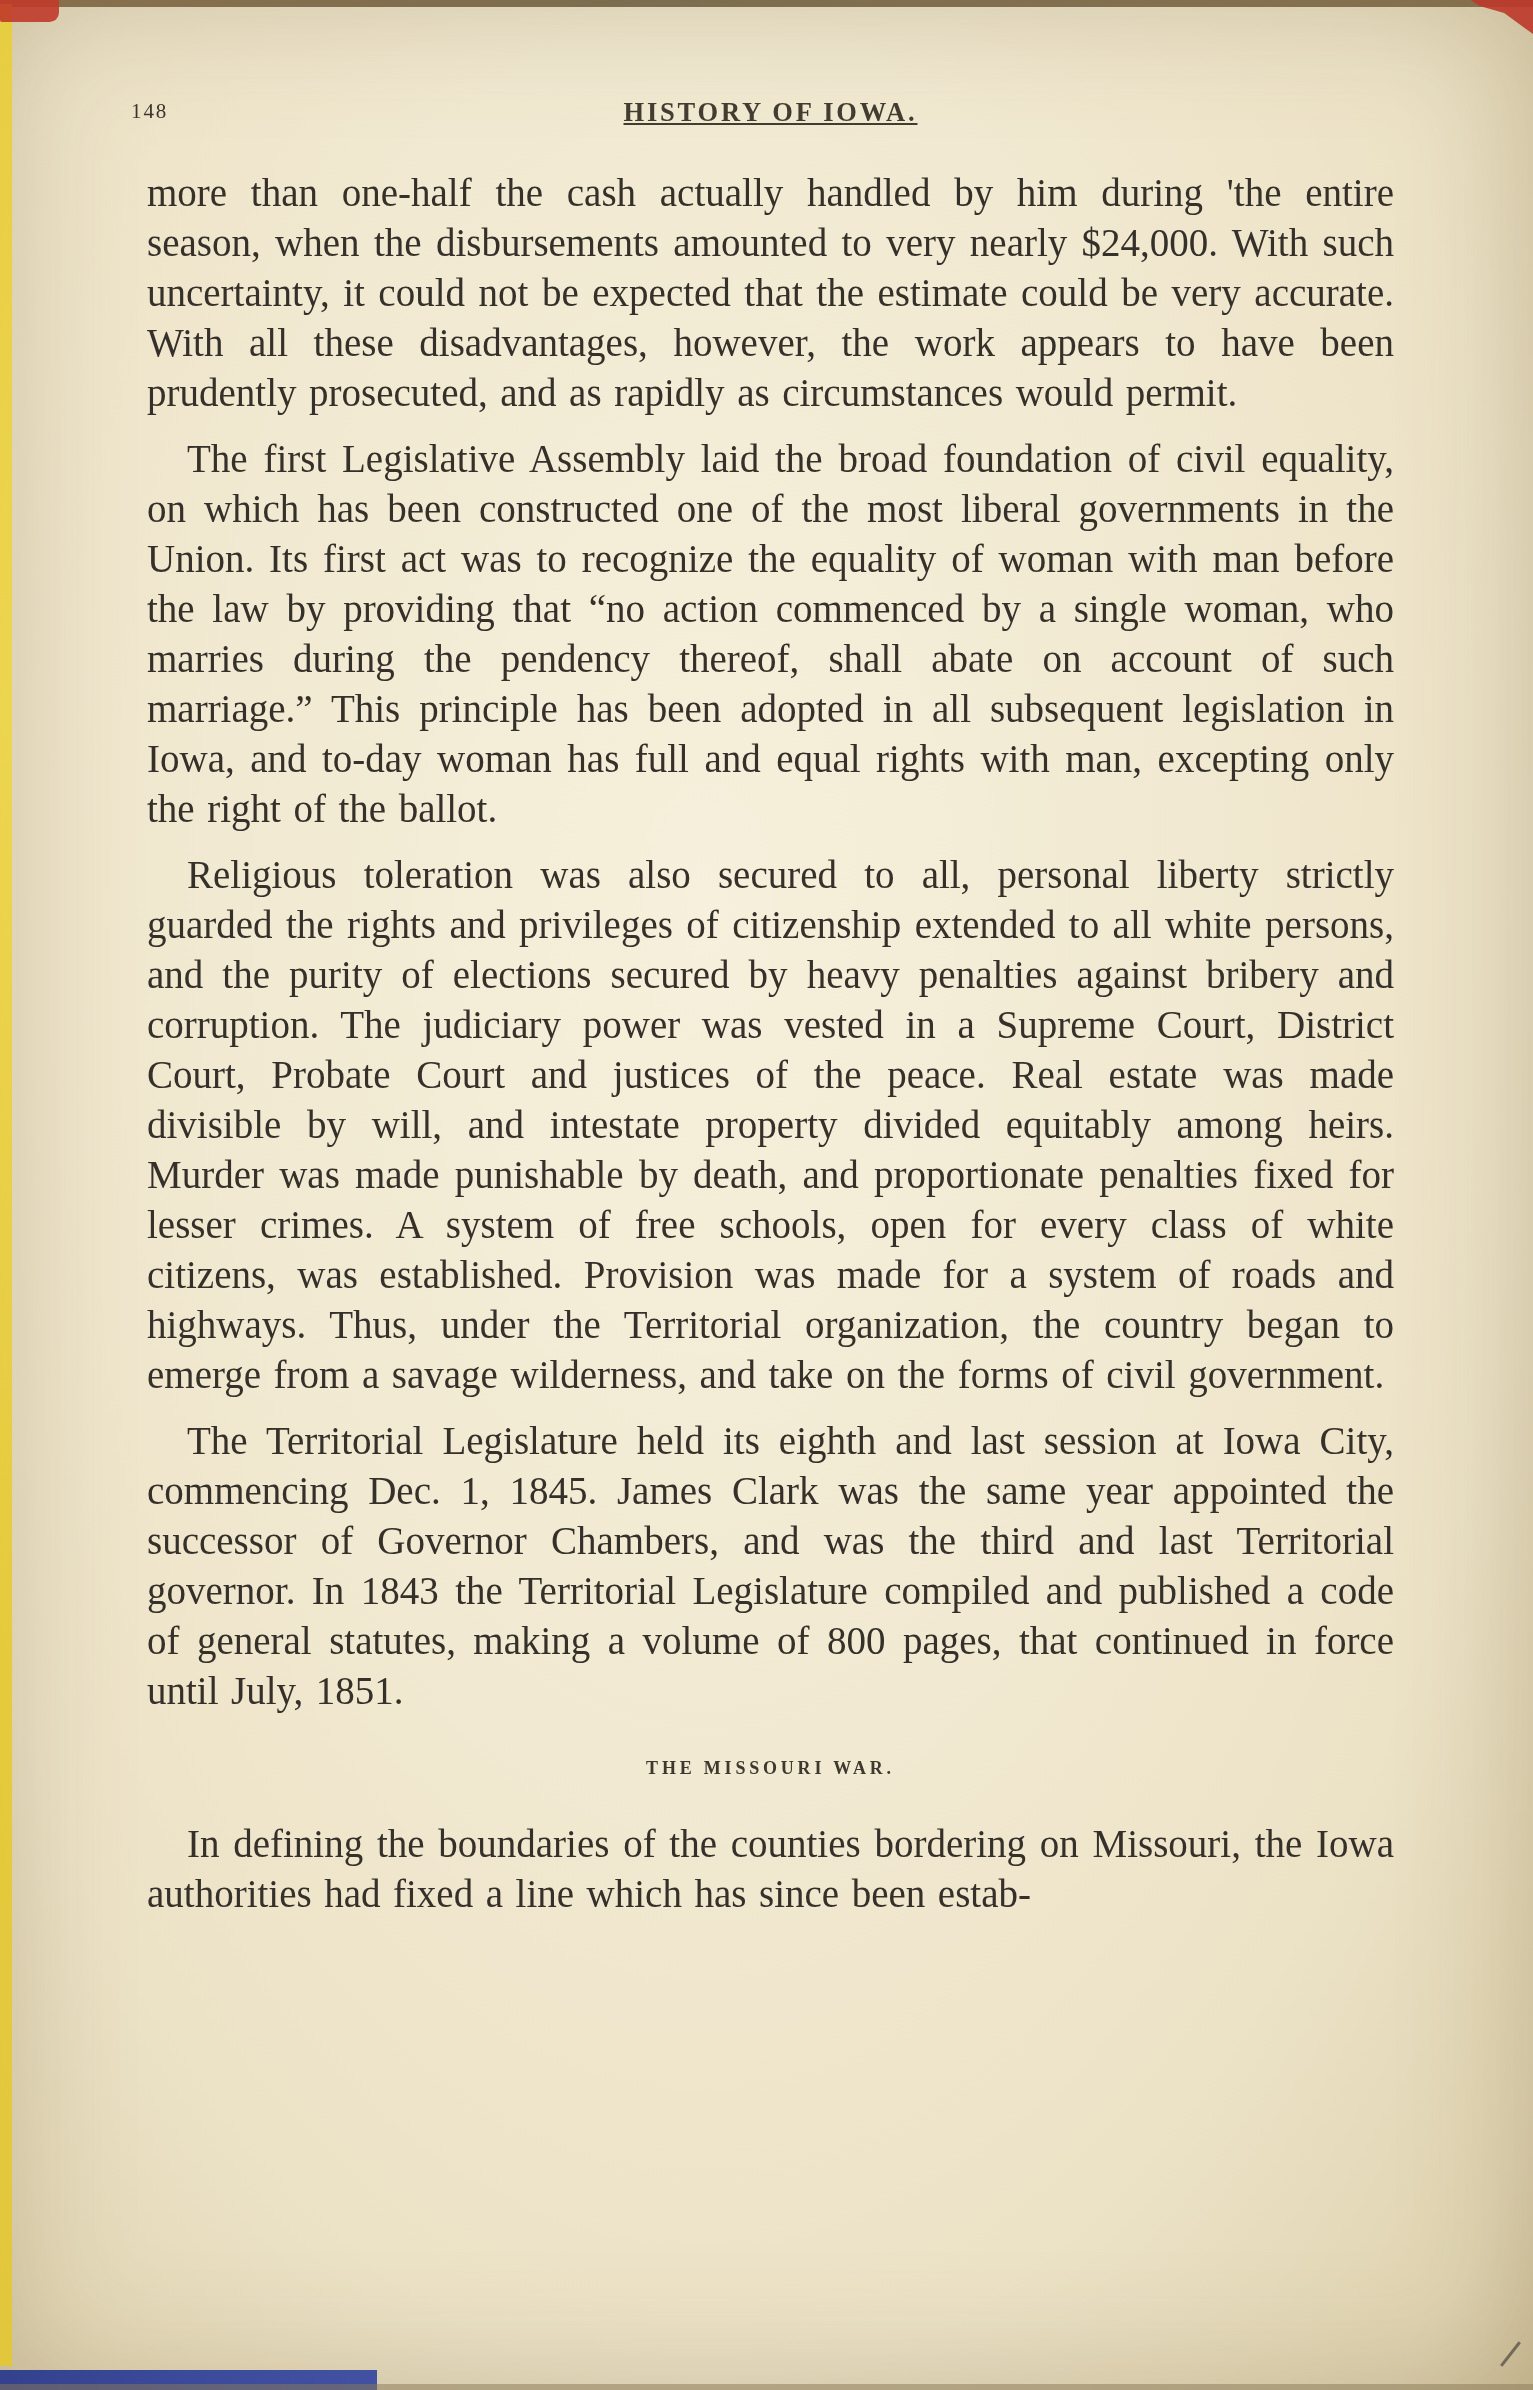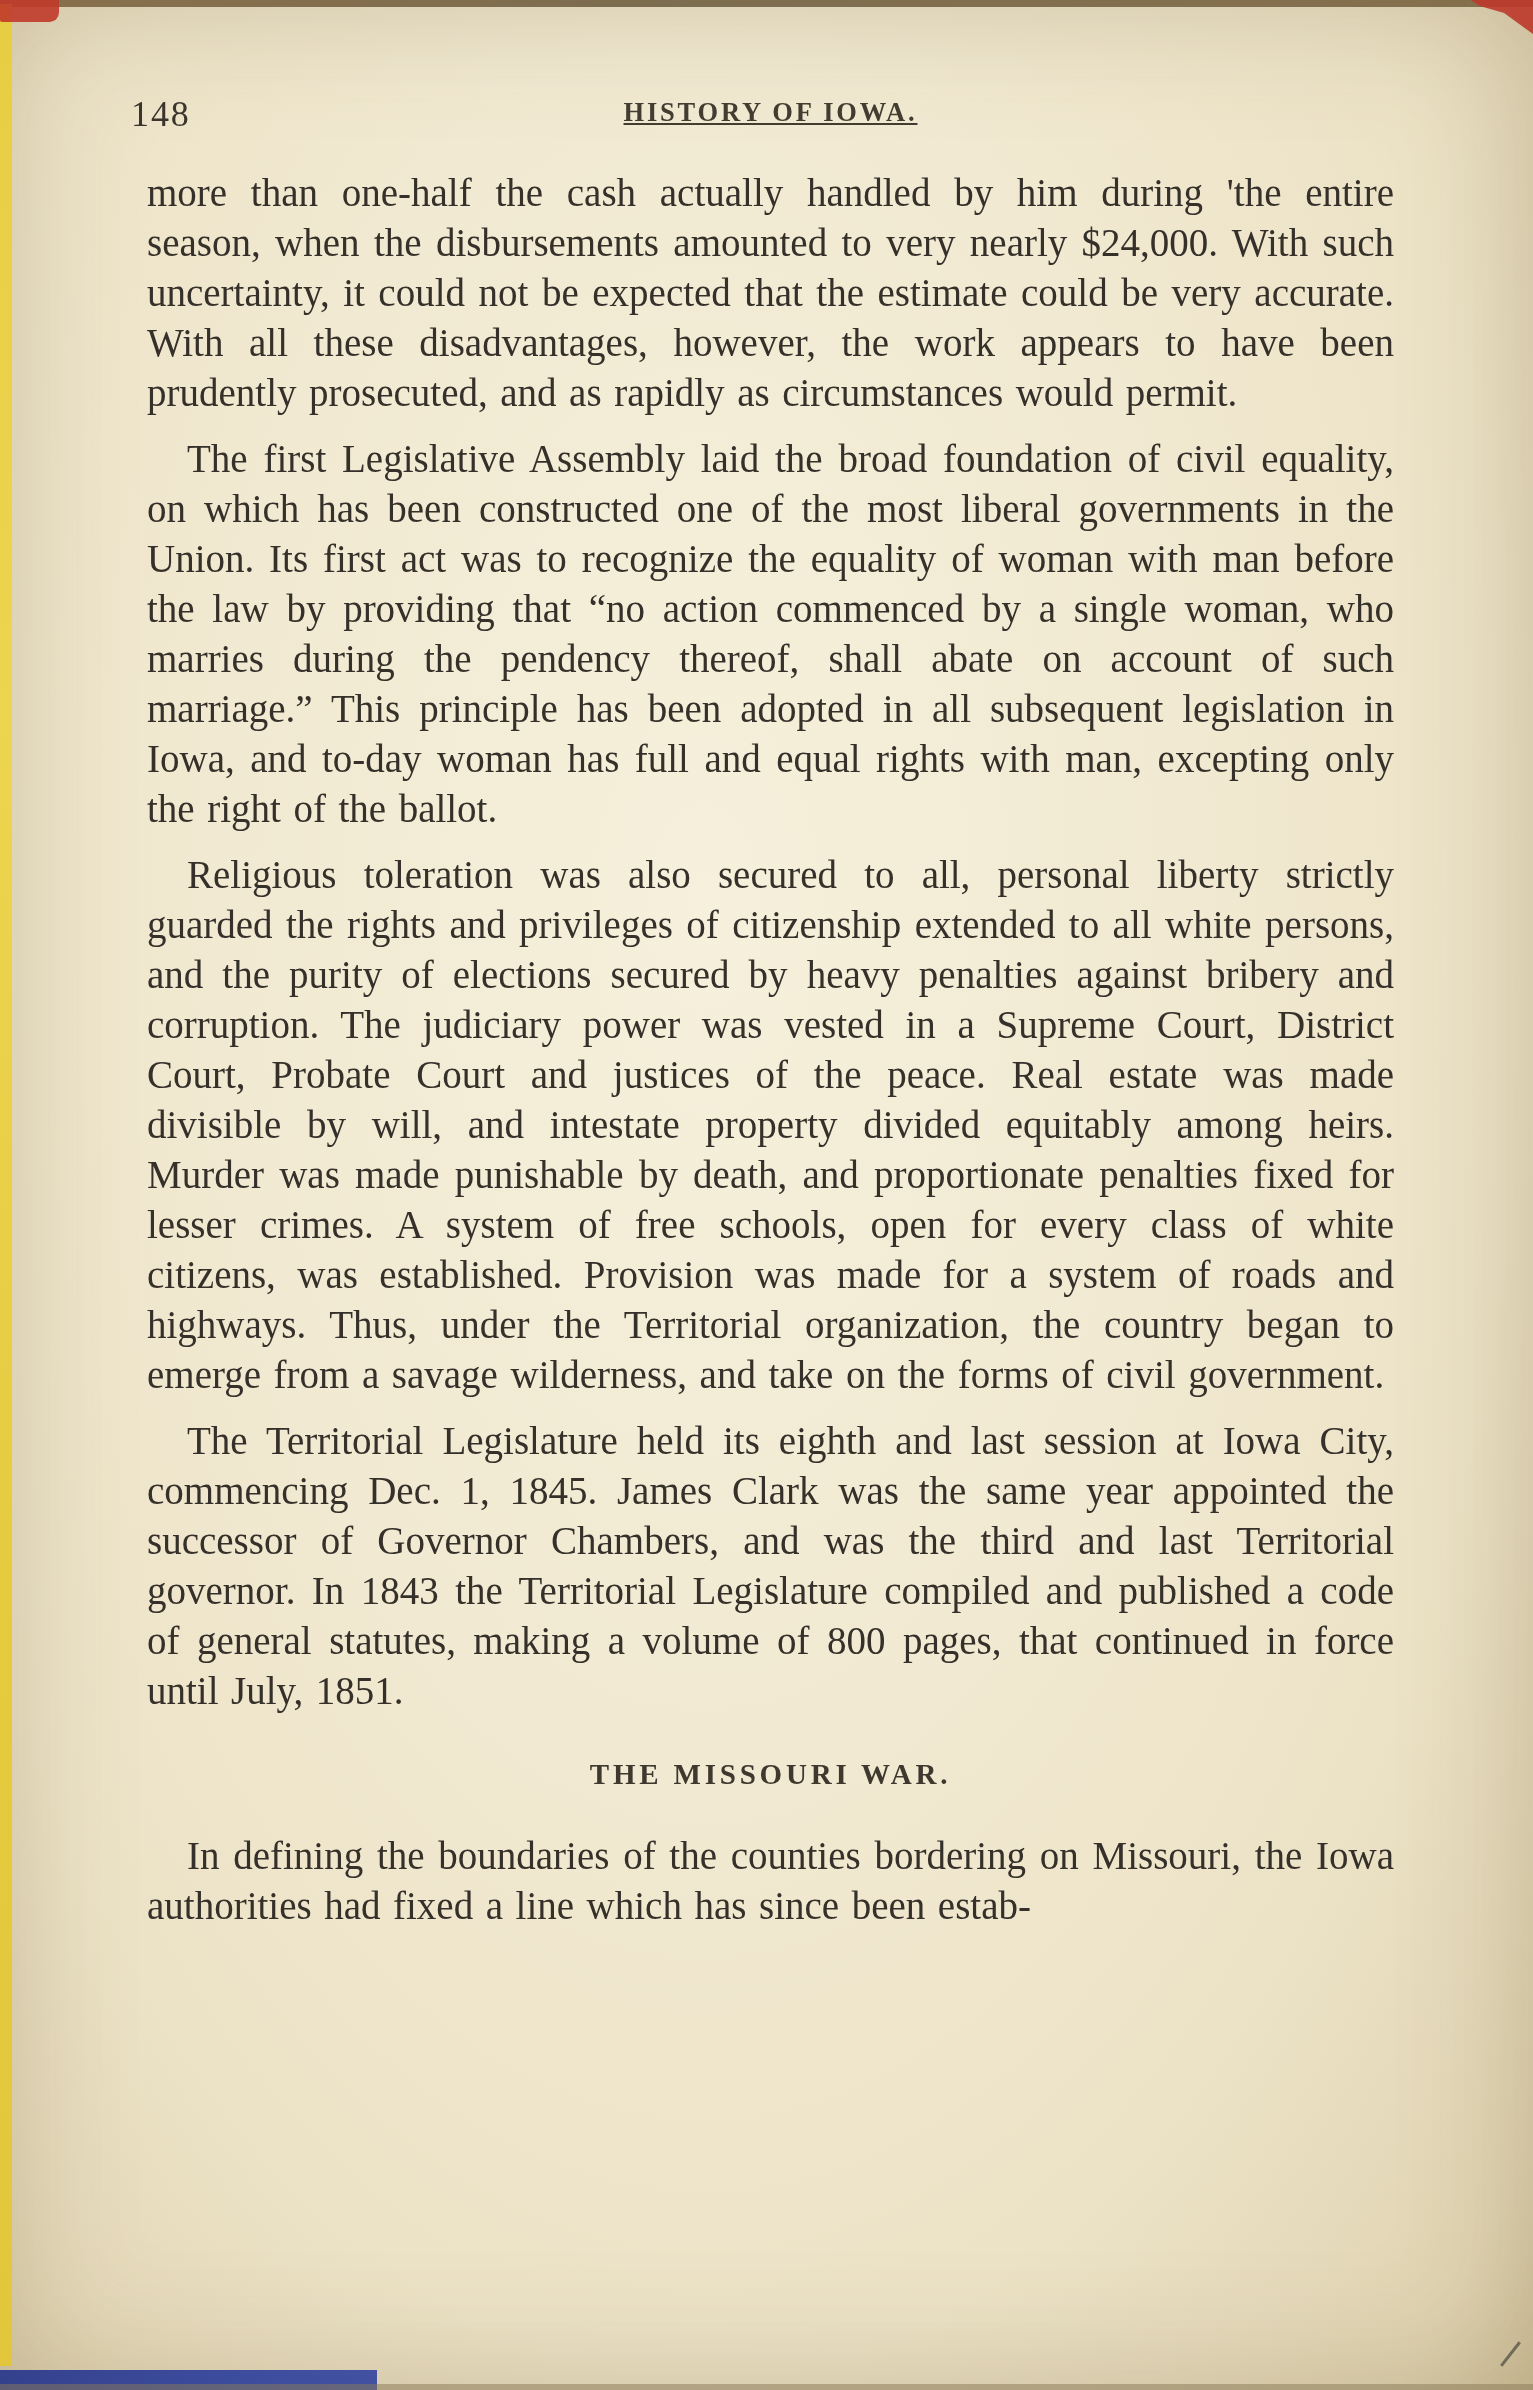--- a/index.html
+++ b/index.html
@@ -73,22 +73,22 @@
     width: 1279px;
     color: #35302a;
   }
   .header-row {
     position: relative;
     height: 45px;
     margin-bottom: 32px;
   }
   .page-number {
     position: absolute;
-    left: 0; top: 2px;
-    font-size: 36px;
+    left: 0; top: 8px;
+    font-size: 21px;
     letter-spacing: 1.9px;
     color: #3b352c;
   }
   .running-header {
     position: absolute;
     left: 0; top: 5.7px;
     width: 100%;
     text-align: center;
     font-size: 26.5px;
     font-weight: 600;
@@ -102,21 +102,21 @@
     line-height: 50px;
     text-align: justify;
     word-spacing: 2.8px;
   }
   .body-text p.indent {
     text-indent: 40px;
   }
   .section-heading {
     margin: 42px 0 40px 0;
     text-align: center;
-    font-size: 29px;
+    font-size: 18px;
     font-weight: 600;
     letter-spacing: 3.8px;
     color: #3e382e;
   }
 </style>
 </head>
 <body>
 
 <div class="scan-page">
 

